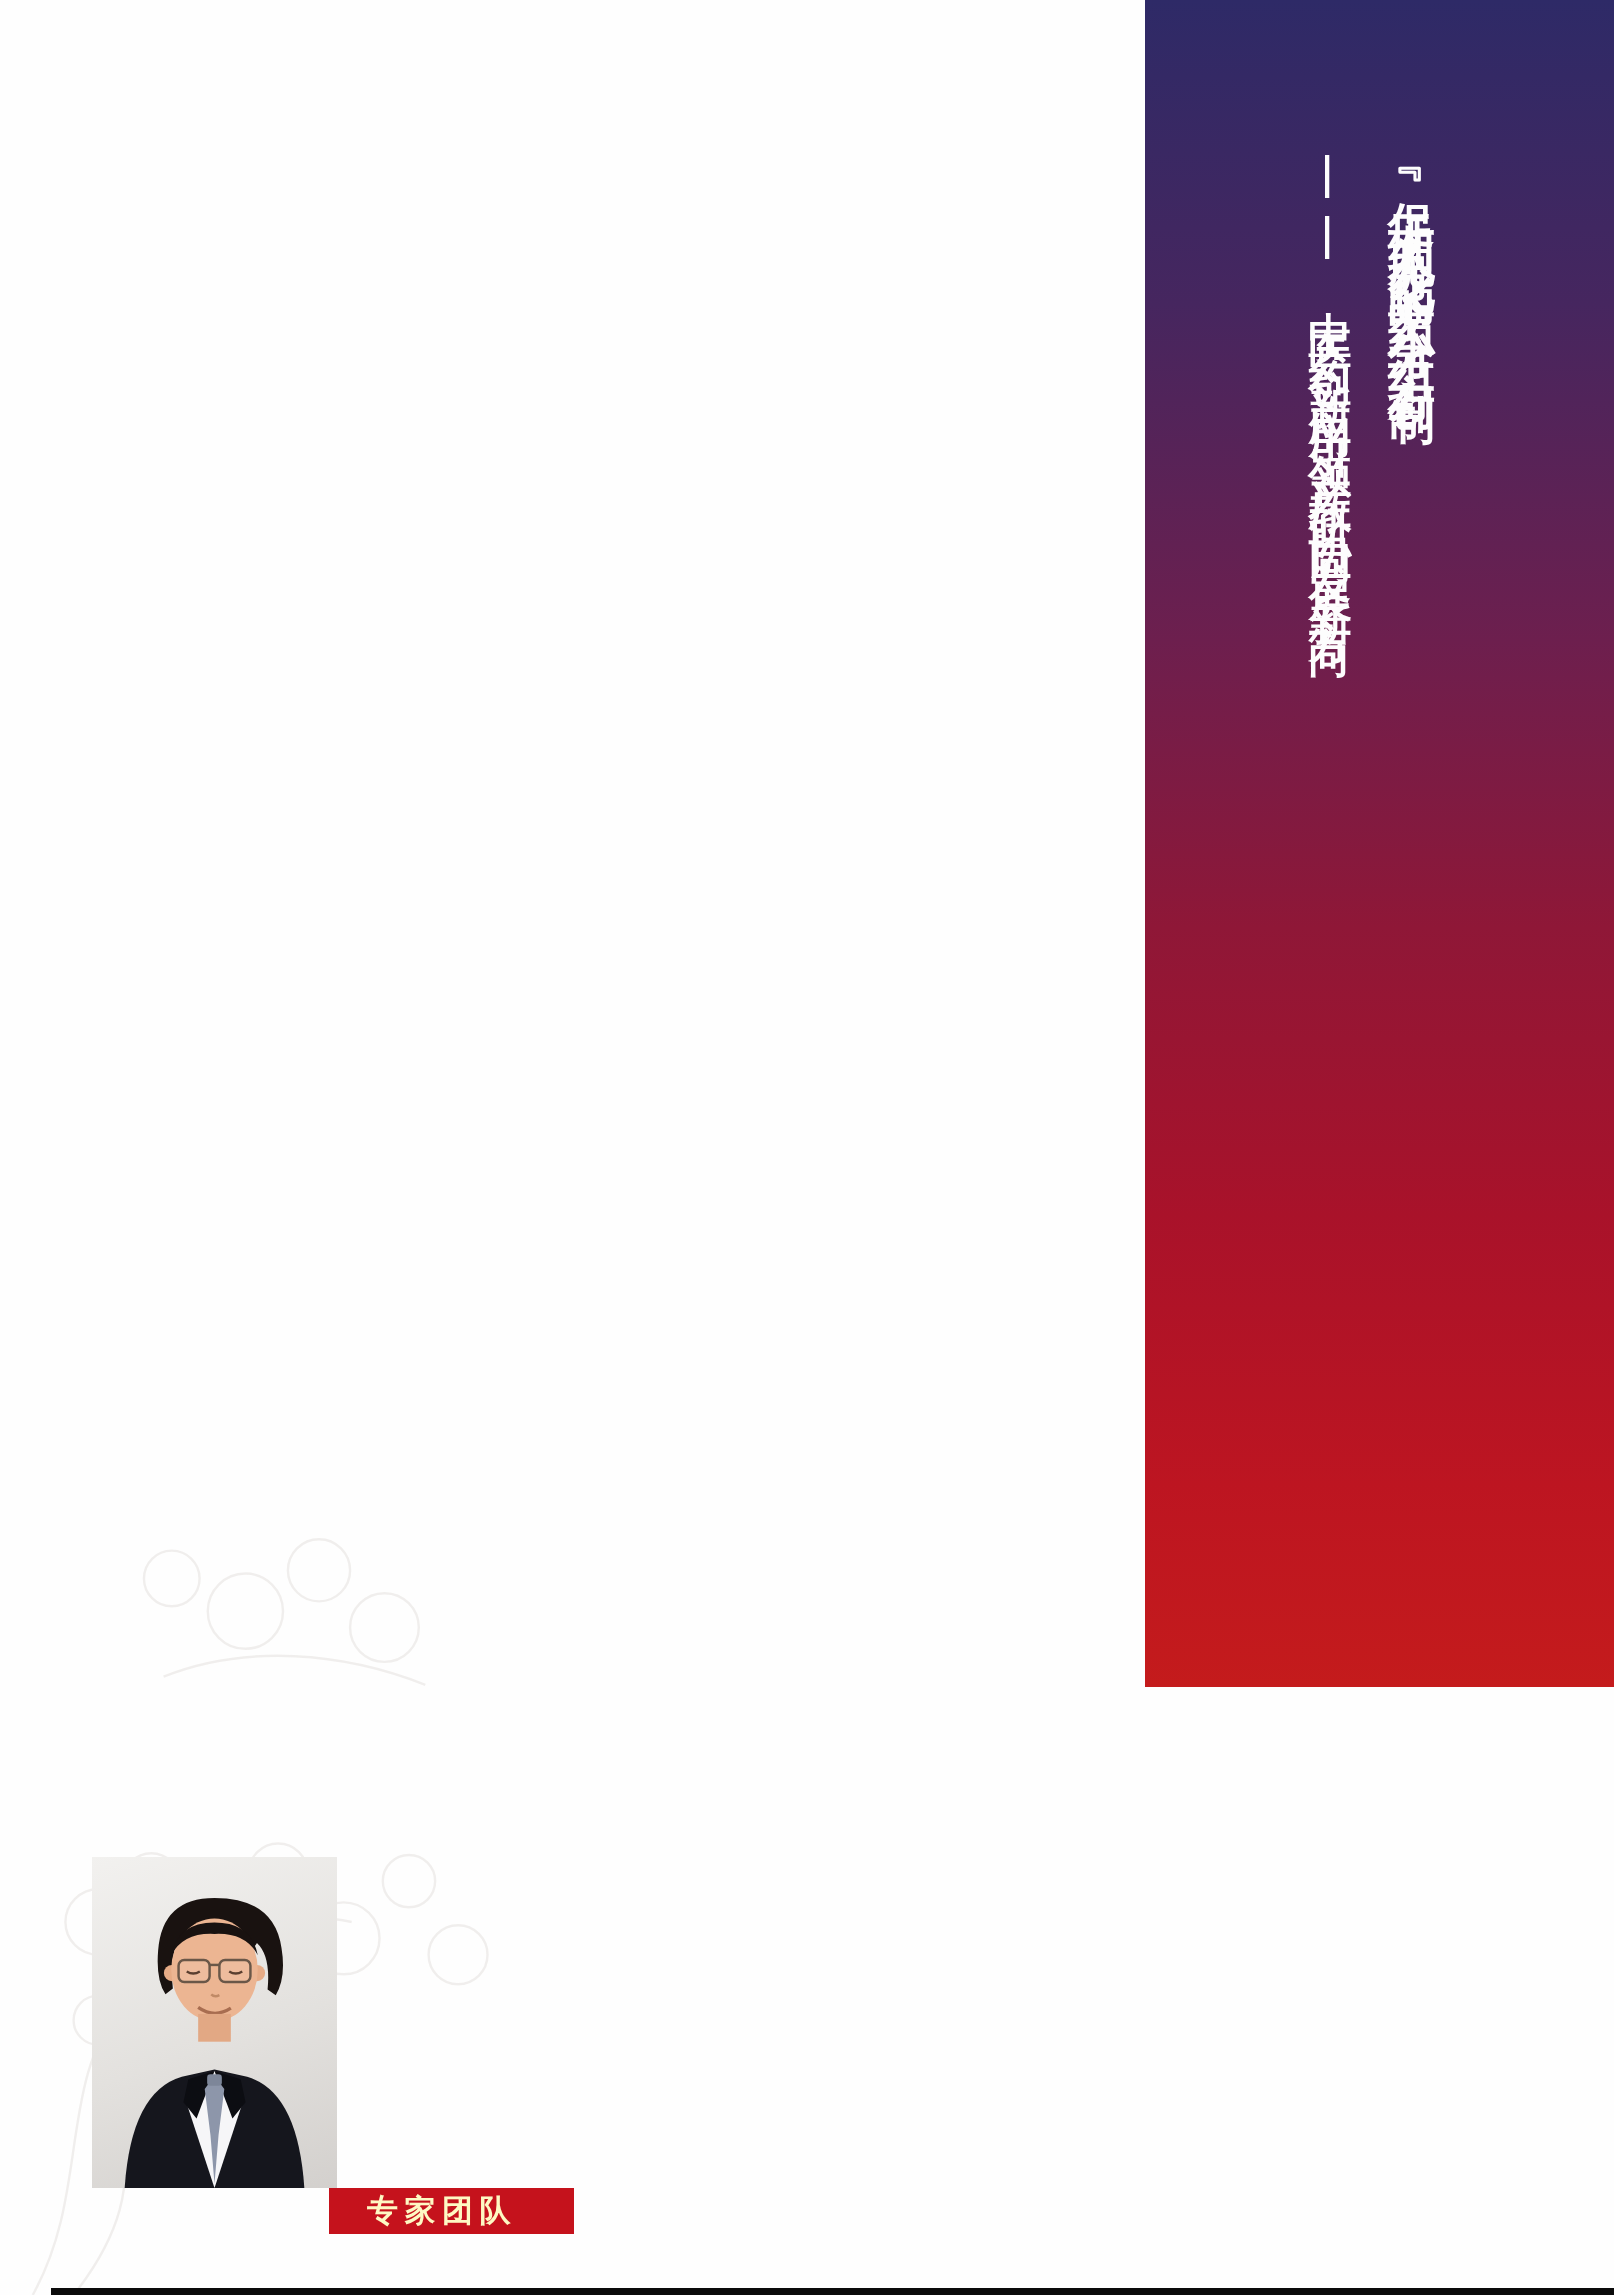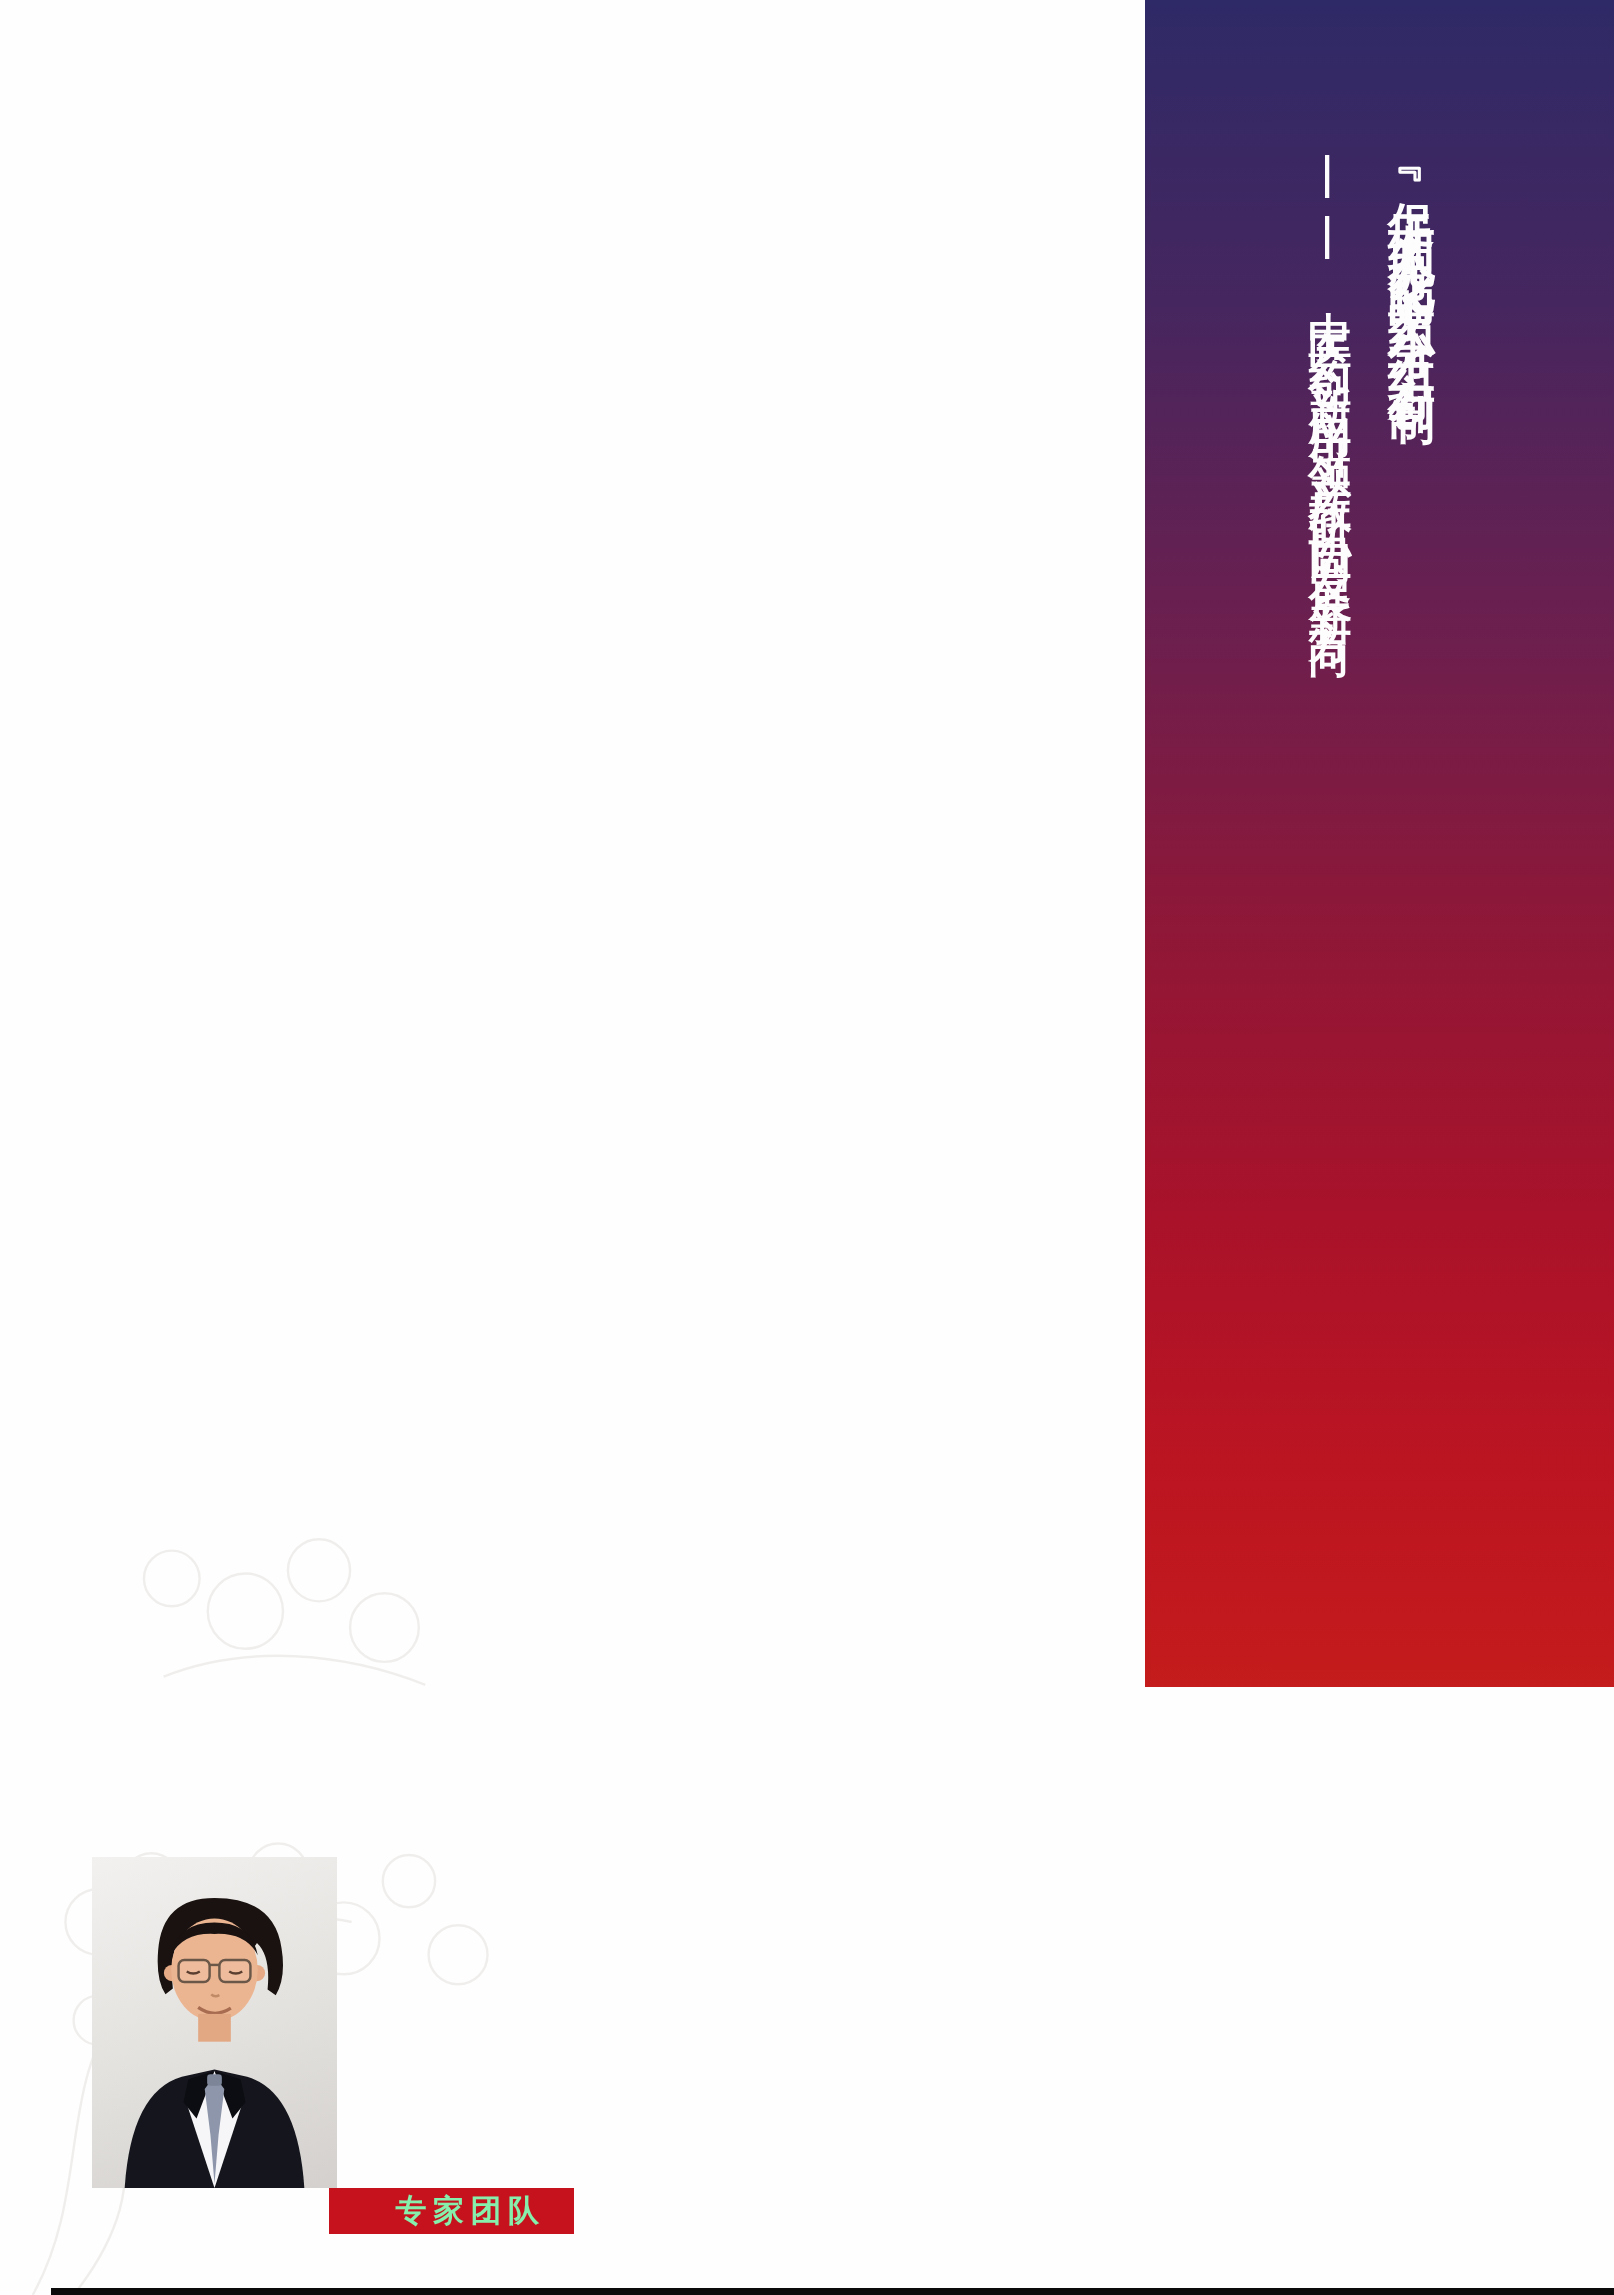--- a/index.html
+++ b/index.html
@@ -25,22 +25,22 @@
   .v-subtitle{left:157px;top:155px;font-size:43px;letter-spacing:18px;}
 
   
   .expert-photo{
     position:absolute;left:92px;top:170px;width:245px;height:331px;
     background:linear-gradient(160deg,#f2f1ef 0%,#e3e1de 55%,#d3d0cd 100%);
     overflow:hidden;
   }
   .expert-label{
     position:absolute;left:329px;top:170px;width:245px;height:46px;
-    background:#c5121c;color:#86efac;font-size:31px;font-weight:bold;
-    line-height:46px;padding-left:38px;letter-spacing:6.5px;box-sizing:border-box;text-align:center;
+    background:#c5121c;color:#fef9c3;font-size:31px;font-weight:bold;
+    line-height:46px;padding-left:38px;letter-spacing:6.5px;box-sizing:border-box;
   }
   .expert-bio{
     position:absolute;left:357px;top:231px;width:618px;margin:0;
     font-size:31px;line-height:41px;color:#181818;
     text-align:justify;text-indent:54px;font-weight:500;
   }
   .bottom-strip{position:absolute;left:51px;right:0;bottom:0;height:7.4px;background:#0b0b0b;}
   .watermark{position:absolute;left:0;top:1513px;z-index:0;opacity:.65;}
   .layer{position:relative;z-index:1;}
 </style>

